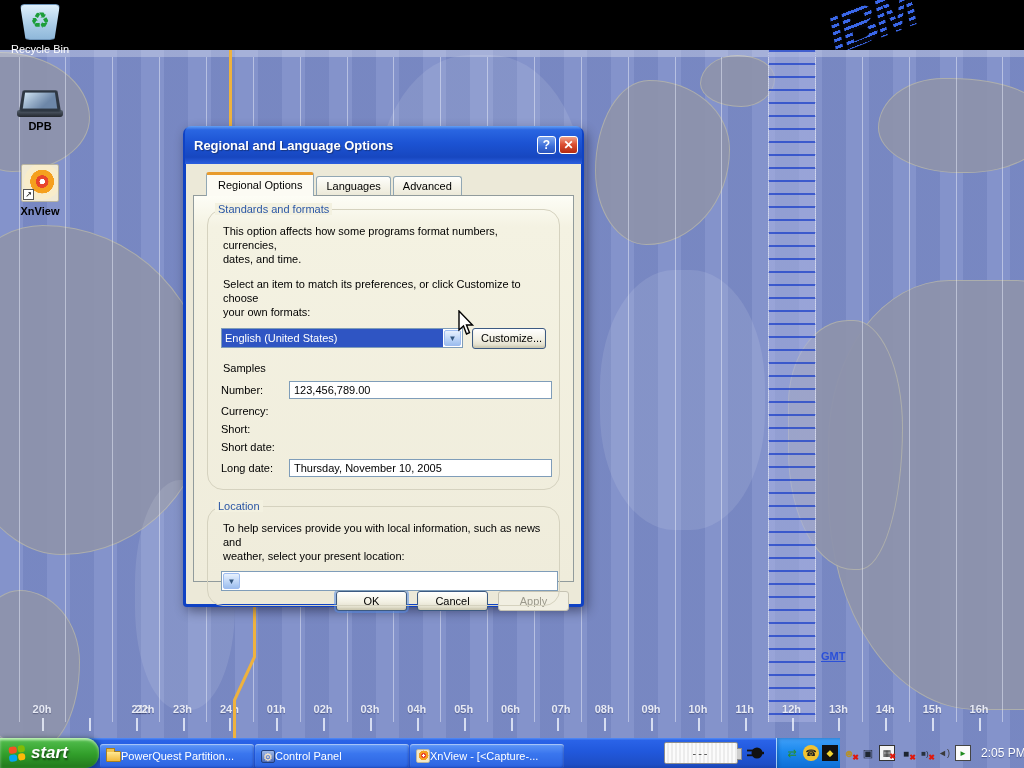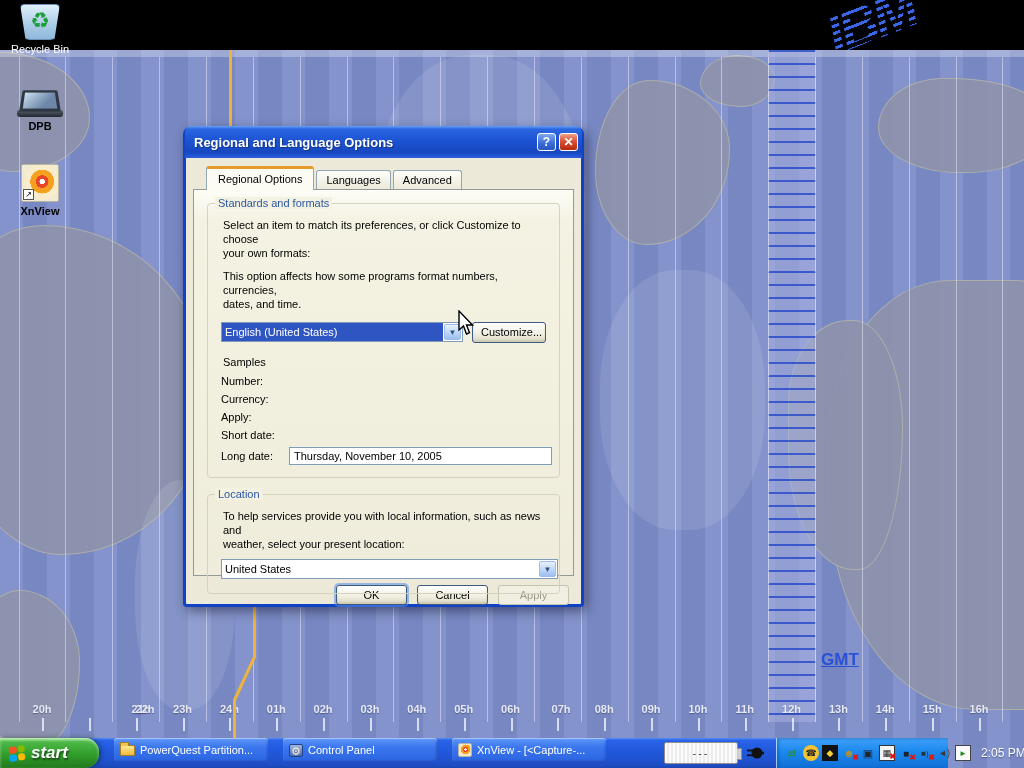--- a/index.html
+++ b/index.html
@@ -18,21 +18,21 @@
   .ocean-light { position:absolute; background:rgba(255,255,255,0.10); border-radius:45%; }
   .horizon-strip { position:absolute; left:0; top:50px; width:1024px; height:7px;
                    background:rgba(255,255,255,0.28); }
   .gmt-band { position:absolute; left:768px; top:50px; width:48px; height:672px;
       background:repeating-linear-gradient(180deg, rgba(47,80,205,0.85) 0 2px, rgba(168,178,225,0.55) 2px 13px);
       border-left:1px dotted rgba(200,205,230,0.7); border-right:1px dotted rgba(200,205,230,0.7); }
   .gridline { position:absolute; top:57px; height:665px; width:1px; background:rgba(233,237,250,0.5); }
   .hour-label { position:absolute; top:703px; width:44px; margin-left:-22px; text-align:center;
       font-size:11px; font-weight:bold; color:#e7eaf5; text-shadow:0 1px 1px rgba(10,15,50,0.35); }
   .hour-tick { position:absolute; top:718px; height:13px; width:2px; background:rgba(238,242,252,0.8); }
-  .gmt-label { position:absolute; left:821px; top:650px; font-size:17px; font-weight:bold;
+  .gmt-label { position:absolute; left:821px; top:650px; font-size:11px; font-weight:bold;
       color:#2b50d8; text-decoration:underline; }
   .orange-seg { position:absolute; width:3px; background:#eeb23e; }
   .orange-svg { position:absolute; left:225px; top:607px; }
 
   
   .top-strip { position:absolute; left:0; top:0; width:1024px; height:50px; background:#000; overflow:hidden; }
   .ibm-logo { position:absolute; left:826px; top:-10px; transform:rotate(-21deg);
       font:bold italic 54px "Liberation Sans", sans-serif; letter-spacing:-3px;
       background:repeating-linear-gradient(180deg, #3a67e8 0 3px, #05060d 3px 7px);
       -webkit-background-clip:text; background-clip:text; color:transparent; }
@@ -57,39 +57,39 @@
       background:
         radial-gradient(circle at 56% 46%, #ffffff 0 9%, #e8452c 10% 22%, #f5a01e 23% 42%, #f8ecca 43% 64%, #f0e9d4 65%);
       position:relative; }
   .shortcut-arrow { position:absolute; left:1px; bottom:1px; width:11px; height:11px;
       background:#fff; border:1px solid #555; font-size:8px; line-height:9px; color:#000; text-align:center; }
 
   
   .dialog { position:absolute; left:183px; top:127px; width:401px; height:480px;
       border:3px solid #0f42c4; border-top:none; border-radius:7px 7px 4px 4px;
       background:#ece9d8; box-shadow:3px 4px 12px rgba(0,0,20,0.45); }
-  .titlebar { height:32px; margin:-1px -1px 0 -1px; border-radius:6px 6px 0 0;
+  .titlebar { height:38px; margin:-1px -1px 0 -1px; border-radius:6px 6px 0 0;
       background:linear-gradient(180deg,#64a0f4 0%,#2a66e2 10%,#1c53d3 45%,#1747c0 82%,#2b5ede 100%);
       display:flex; align-items:center; padding:0 4px 0 9px; }
   .title-text { flex:1; color:#fff; font-weight:bold; font-size:13px;
       text-shadow:1px 1px 1px #17347e; }
   .tb-btn { width:19px; height:18px; margin-left:3px; border:1px solid #fff; border-radius:3px;
       color:#fff; font-weight:bold; font-size:12px; line-height:16px; text-align:center; cursor:default; }
   .help-btn  { background:linear-gradient(180deg,#7fa8f0,#3a6cd8 60%,#2a54bc); }
   .close-btn { background:linear-gradient(180deg,#f0a28a,#dd5034 45%,#b42a10); }
 
   .tabstrip { display:flex; align-items:flex-end; margin:8px 0 0 7px; position:relative; z-index:2;padding-left:13px; }
   .tab { font-size:11px; padding:3px 9px 3px; margin-right:2px; color:#000;
       border:1px solid #91a7b4; border-bottom:none; border-radius:3px 3px 0 0;
       background:linear-gradient(180deg,#fefefb,#ece9d8); cursor:default; }
   .tab.active { background:#fcfbf4; border-top:3px solid #e89b2d; padding:4px 11px 5px; margin-bottom:-1px; }
   .tabpage { position:relative; margin:0 7px; height:387px; border:1px solid #919b9c;
       background:linear-gradient(180deg,#fdfdf6,#f4f2e2 8%,#efecdb); padding:1px; }
 
-  .groupbox { position:relative; margin:12px 12px 16px; border:1px solid #d5d2bf; border-radius:4px;
+  .groupbox { position:relative; margin:12px 12px 16px; border:1px solid #d5d2bf; border-radius:16px;
       padding:14px 13px 8px; }
   .group-caption { position:absolute; top:-7px; left:7px; padding:0 3px; font-size:11px;
       color:#2b57a5; background:#f3f1e0; }
   .desc-text { font-size:11px; color:#000; line-height:14px; white-space:pre-line; margin:0 0 11px 2px; }
 
   .combo { height:20px; border:1px solid #7f9db9; background:#fff; display:flex; align-items:stretch; }
   .combo .combo-value { flex:1; font-size:11px; padding:3px 3px 0; color:#000;
       white-space:nowrap; overflow:hidden; }
   .combo.selected .combo-value { background:#2f55c3; color:#fff; }
   .combo .combo-arrow { width:17px; margin:1px; border-radius:2px; border:1px solid #9ebcf0;
@@ -113,39 +113,39 @@
 
   .dlg-buttons { display:flex; justify-content:flex-end; gap:10px; margin:9px 12px 0; }
   .dlg-buttons .btn { width:71px; height:20px; line-height:18px; }
   .btn-default { box-shadow:0 0 0 2px rgba(88,140,230,0.55), inset 0 -2px 2px rgba(160,150,120,0.25); }
   .btn-disabled { color:#9b998c; border-color:#c6c3b3; background:#f1efe2; box-shadow:none; }
 
   
   .cursor { position:absolute; left:458px; top:310px; z-index:40; }
 
   
-  .taskbar { position:absolute; left:0; top:738px; width:948px; height:30px; z-index:50;
+  .taskbar { position:absolute; left:0; top:738px; width:840px; height:30px; z-index:50;
       background:linear-gradient(180deg,#558ef6 0%,#2a63e8 8%,#2158dc 45%,#1e4ec6 88%,#1a45b2 100%);
-      display:flex; align-items:flex-start; }
+      display:flex; align-items:flex-end; }
   .start-btn { height:30px; width:99px; flex:none; border-radius:0 14px 14px 0; cursor:default;
       background:linear-gradient(180deg,#8ce47e 0%,#4db948 12%,#319e2a 55%,#257f1f 92%);
       box-shadow:inset 0 2px 3px rgba(255,255,255,0.45), 2px 0 5px rgba(0,30,0,0.45);
       display:flex; align-items:center; gap:6px; padding:0 12px 0 9px;
       color:#fff; font-style:italic; font-weight:bold; font-size:17px;
       text-shadow:1px 2px 2px rgba(0,0,0,0.55); }
   .win-flag { width:16px; height:15px; display:grid; grid-template-columns:1fr 1fr; gap:1px;
       transform:skewY(-6deg) rotate(-3deg); }
   .win-flag span { border-radius:2px 3px 2px 3px; }
   .flag-r { background:#f35325; } .flag-g { background:#81bc06; }
   .flag-b { background:#05a6f0; } .flag-y { background:#ffba08; }
 
-  .task-btn { width:154px; height:24px; margin-left:15px; flex:none; border-radius:3px; cursor:default;
+  .task-btn { width:154px; height:24px; margin-left:1px; flex:none; border-radius:3px; cursor:default;
       background:linear-gradient(180deg,#5f97f7,#3a76ee 40%,#2b63e0);
       box-shadow:inset 0 1px 1px rgba(255,255,255,0.5), inset -1px -1px 2px rgba(0,10,90,0.3);
-      color:#fff; font-size:11px; display:flex; align-items:center; gap:5px; padding:0 6px;
+      color:#fff; font-size:11px; display:flex; align-items:center; padding:0 6px;
       white-space:nowrap; overflow:hidden; }
   .task-label { overflow:hidden; text-overflow:clip; white-space:nowrap; }
   .mini-folder { width:15px; height:11px; flex:none; background:linear-gradient(180deg,#ffe793,#f0b93c);
       border:1px solid #a87f1e; border-radius:1px; position:relative; }
   .mini-folder::before { content:""; position:absolute; left:-1px; top:-4px; width:7px; height:3px;
       background:#f0c34e; border:1px solid #a87f1e; border-bottom:none; border-radius:1px 1px 0 0; }
   .mini-cpanel { width:14px; height:13px; flex:none; font-size:11px; line-height:13px; text-align:center;
       color:#ffe9c4; background:linear-gradient(180deg,#9db8e8,#4a6ab8); border:1px solid #23407e; border-radius:2px; }
   .mini-xnview { width:14px; height:14px; flex:none; border:1px solid #b9b5a2; border-radius:2px;
       background:radial-gradient(circle at 55% 45%, #fff 0 12%, #e8452c 13% 28%, #f5a01e 29% 52%, #f4e8c6 53%); }
@@ -301,59 +301,59 @@
     <div class="tabstrip">
       <div class="tab active">Regional Options</div>
       <div class="tab">Languages</div>
       <div class="tab">Advanced</div>
     </div>
 
     <div class="tabpage">
 
       <div class="groupbox" style="padding-bottom:12px;">
         <div class="group-caption">Standards and formats</div>
+        <p class="desc-text">This option affects how some programs format numbers, currencies,
+dates, and time.</p>
         <p class="desc-text" style="margin-bottom:9px;">Select an item to match its preferences, or click Customize to choose
 your own formats:</p>
-        <p class="desc-text">This option affects how some programs format numbers, currencies,
-dates, and time.</p>
 
         <div class="combo-row">
           <div class="combo selected combo-lang">
             <div class="combo-value">English (United States)</div>
             <div class="combo-arrow">▼</div>
           </div>
           <button class="btn customize-btn">Customize...</button>
         </div>
 
         <div class="samples-label">Samples</div>
 
         <div class="sample-row">
           <label>Number:</label>
+          <input class="sample-field" readonly="" value="123,456,789.00" style="">
         </div>
         <div class="sample-row">
           <label>Currency:</label>
         </div>
         <div class="sample-row">
-          <label>Apply:</label>
+          <label>Short:</label>
         </div>
         <div class="sample-row">
           <label>Short date:</label>
         </div>
         <div class="sample-row" style="margin-bottom:0;">
           <label>Long date:</label>
           <input class="sample-field" readonly="" value="Thursday, November 10, 2005" style="">
         </div>
       </div>
 
       <div class="groupbox" style="margin-top:16px;padding-bottom:14px;">
         <div class="group-caption">Location</div>
         <p class="desc-text" style="margin-bottom:8px;">To help services provide you with local information, such as news and
 weather, select your present location:</p>
         <div class="combo combo-loc">
-          <div class="combo-value">United States</div>
           <div class="combo-arrow">▼</div>
         </div>
       </div>
 
     </div>
 
     <div class="dlg-buttons">
       <button class="btn btn-default">OK</button>
       <button class="btn">Cancel</button>
       <button class="btn btn-disabled">Apply</button>

